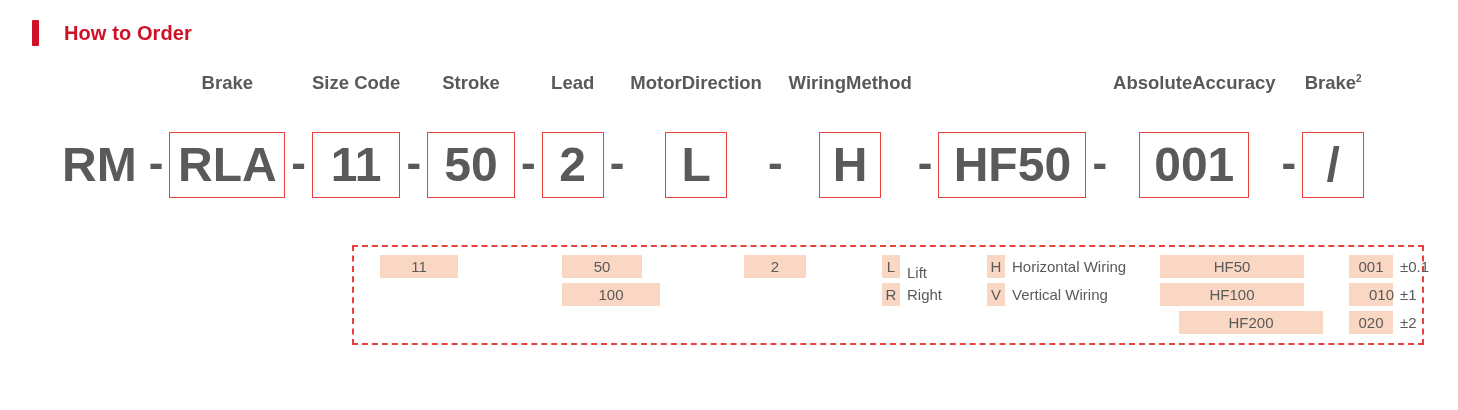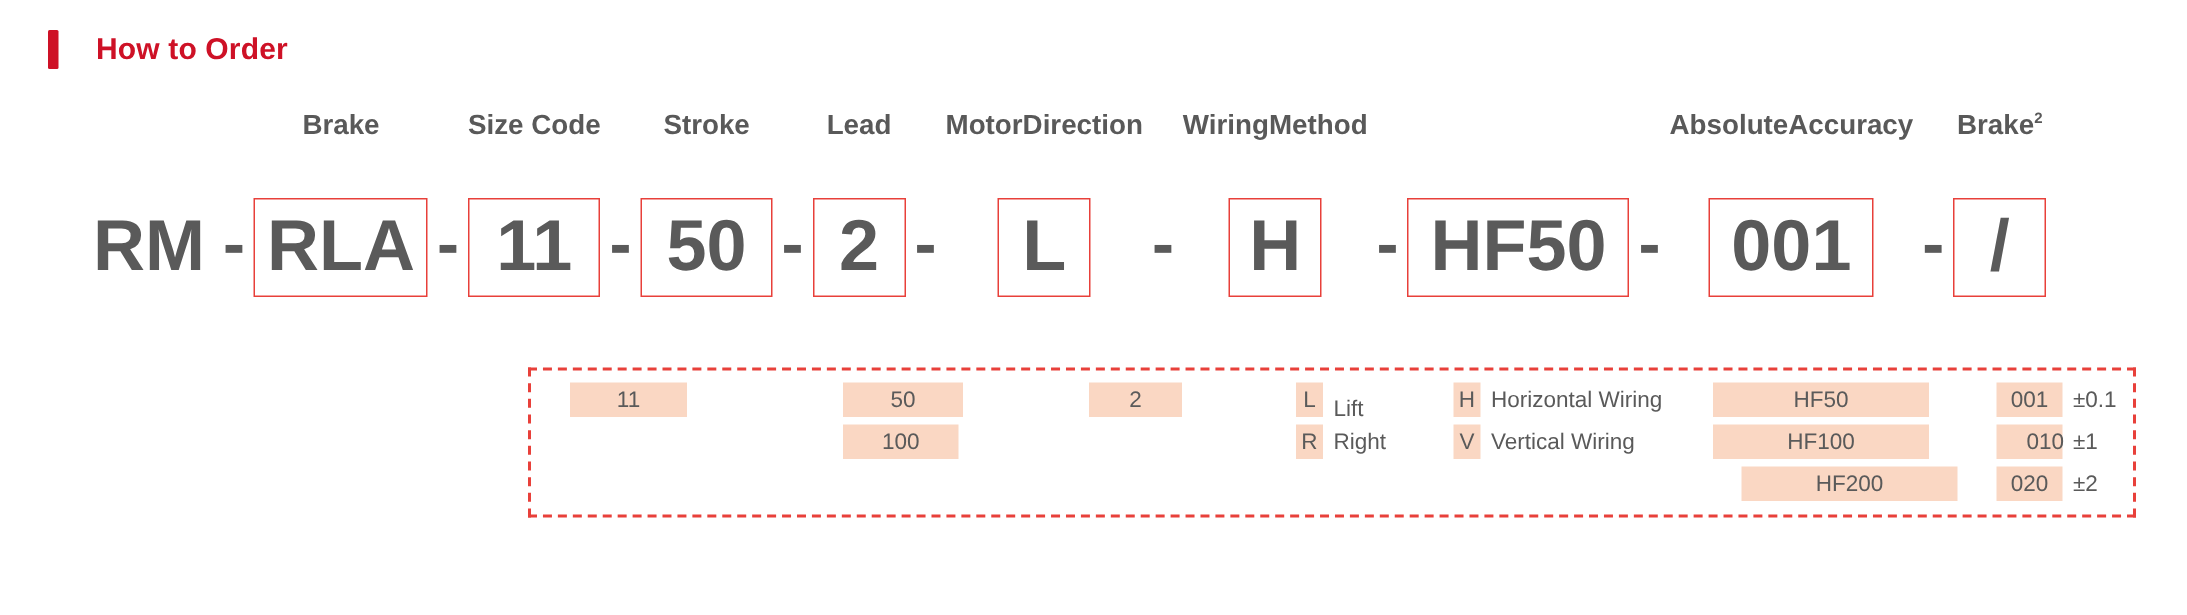--- a/index.html
+++ b/index.html
@@ -231,21 +231,21 @@
       <div class="opt-col" style="margin-left: 26px;">
         <div class="opt-item">
           <div class="chip" style="width: 78px;">11</div>
         </div>
       </div>
       <div class="opt-col" style="margin-left: 104px;">
         <div class="opt-item">
           <div class="chip" style="width: 80px;">50</div>
         </div>
         <div class="opt-item">
-          <div class="chip" style="width: 77px;">100</div>
+          <div class="chip" style="width: 98px;">100</div>
         </div>
       </div>
       <div class="opt-col" style="margin-left: 84px;">
         <div class="opt-item">
           <div class="chip" style="width: 62px;">2</div>
         </div>
       </div>
       <div class="opt-col" style="margin-left: 76px;">
         <div class="opt-item">
           <div class="chip" style="width: 18px;">L</div>

